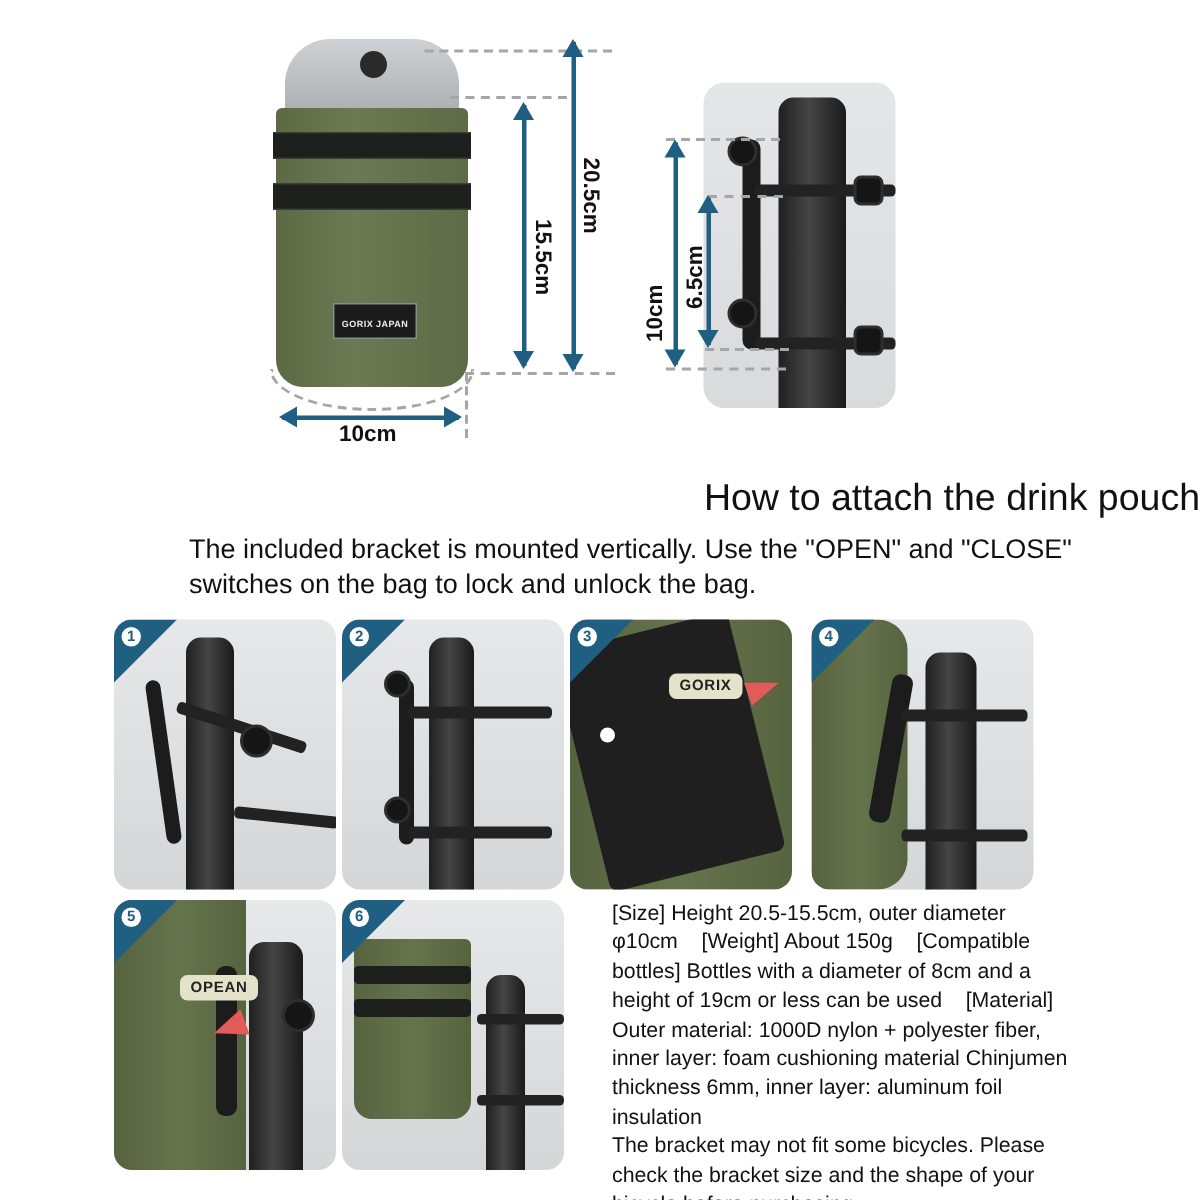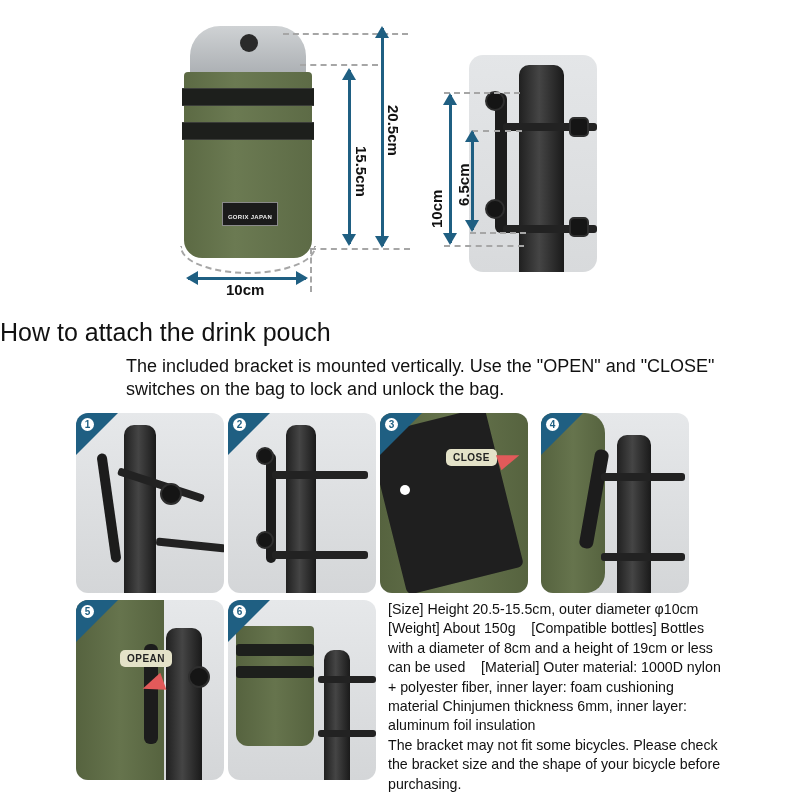--- a/index.html
+++ b/index.html
@@ -65,21 +65,21 @@
   .pole {
     position: absolute; background: linear-gradient(90deg,#202020,#454545 45%,#1a1a1a);
     border-radius: 10px 10px 0 0;
   }
   .clip-plate { position: absolute; background: #1c1c1c; border-radius: 6px; }
   .knob { position: absolute; background: #151515; border-radius: 50%; border: 2px solid #2e2e2e; }
   .band { position: absolute; background: #222; border-radius: 3px; }
 
   
   .heading {
-    position: absolute; left: 0; top: 318px; width: 800px; text-align: left;
+    position: absolute; left: 0; top: 318px; width: 800px; text-align: right;
     font-size: 25px; color: #111;
   }
   .subtext {
     position: absolute; left: 126px; top: 355px; width: 600px;
     font-size: 18px; line-height: 23px; color: #111;
   }
 
   
   .step {
     position: absolute; width: 148px; height: 180px; border-radius: 12px; overflow: hidden;
@@ -100,21 +100,21 @@
   }
   .pointer {
     position: absolute; width: 0; height: 0;
   }
 
   
   .specs {
     position: absolute; left: 388px; top: 600px; width: 340px;
     font-size: 14.2px; line-height: 19.4px; color: #111;
   }
-  .specs p { white-space: pre-wrap; }
+  .specs p { white-space: pre-wrap; margin-left: 20px; }
 </style>
 </head>
 <body>
 
 <div>
   <div class="pouch">
     <div class="top"></div>
     <div class="knot"></div>
     <div class="body"></div>
     <div class="strap" style="top:62px"></div>
@@ -183,21 +183,21 @@
   <div class="knob" style="left:28px; top:34px; width:18px; height:18px;"></div>
   <div class="knob" style="left:28px; top:118px; width:18px; height:18px;"></div>
   <div class="corner"></div>
   <div class="num">2</div>
 </div>
 
 <div class="step" style="left:380px; top:413px;">
   <div class="green" style="left:0; top:0; width:148px; height:180px;"></div>
   <div class="clip-plate" style="left:6px; top:6px; width:120px; height:164px; transform:rotate(-14deg); background:#1f1f1f;"></div>
   <div class="knob" style="left:20px; top:72px; width:10px; height:10px; background:#fff; border:none;"></div>
-  <div class="tag" style="left:66px; top:36px;">CLOSE</div>
+  <div class="tag" style="left:66px; top:36px;">GORIX</div>
   <div class="pointer" style="left:118px; top:38px; border-left:22px solid #e25a5a; border-top:8px solid transparent; border-bottom:8px solid transparent; transform:rotate(-20deg);"></div>
   <div class="corner"></div>
   <div class="num">3</div>
 </div>
 
 <div class="step" style="left:541px; top:413px;">
   <div class="green" style="left:0; top:0; width:64px; height:180px; border-radius:0 20px 20px 0;"></div>
   <div class="pole" style="left:76px; top:22px; width:34px; height:160px;"></div>
   <div class="clip-plate" style="left:46px; top:36px; width:14px; height:100px; transform:rotate(10deg);"></div>
   <div class="band" style="left:60px; top:60px; width:84px; height:8px;"></div>

